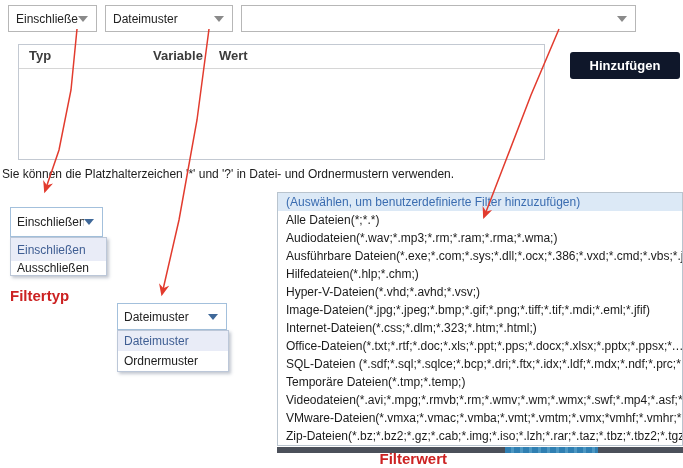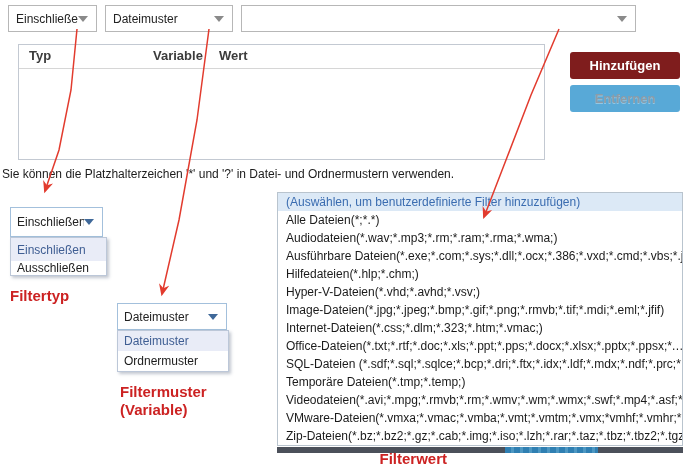--- a/index.html
+++ b/index.html
@@ -27,21 +27,21 @@
     position:relative;height:23px;border-bottom:1px solid #d6d6d6;
     font-weight:bold;color:#3c3c3c;font-size:13px;
   }
   .grid-head span{position:absolute;top:3px;}
   .gh-typ{left:10px;text-align:center;}
   .gh-var{left:109px;margin-left:25px;}
   .gh-wert{left:200px;}
   
   .btn{
     position:absolute;left:570px;width:110px;height:27px;border:none;border-radius:3px;
-    background:#7f1d1d;color:#fff;font-weight:bold;font-size:13px;
+    background:#0f172a;color:#fff;font-weight:bold;font-size:13px;
     font-family:"Liberation Sans","DejaVu Sans",sans-serif;cursor:pointer;
   }
   .btn.disabled{
     background:#58a9d7;color:#8c9ca8;text-shadow:0 1px 0 rgba(255,255,255,.35);cursor:default;
   }
   
   .hint-line{position:absolute;left:2px;top:167px;width:600px;color:#1c1c1c;}
   
   .a-combo{
     position:absolute;background:#fff;border:1px solid #a3c0dc;box-sizing:border-box;
@@ -99,21 +99,20 @@
   <div class="grid">
     <div class="grid-head">
       <span class="gh-typ">Typ</span>
       <span class="gh-var">Variable</span>
       <span class="gh-wert">Wert</span>
     </div>
     <div></div>
   </div>
 
   <button class="btn" style="top:52px;">Hinzufügen</button>
-  <button class="btn disabled" style="top:85px;">Entfernen</button>
 
   <div class="hint-line">Sie können die Platzhalterzeichen '*' und '?' in Datei- und Ordnermustern verwenden.</div>
 
   <div class="a-combo" style="left:10px;top:207px;width:93px;height:30px;">
     <span class="txt">Einschließen</span>
     <span class="tri blue"></span>
   </div>
   <div class="opt-list" style="left:10px;top:237px;width:97px;">
     <div class="opt hl" style="height:23px;">Einschließen</div>
     <div class="opt" style="height:14px;">Ausschließen</div>
@@ -121,34 +120,30 @@
   <div class="red-label" style="left:10px;top:287px;">Filtertyp</div>
 
   <div class="a-combo" style="left:117px;top:303px;width:110px;height:27px;">
     <span class="txt">Dateimuster</span>
     <span class="tri blue"></span>
   </div>
   <div class="opt-list" style="left:117px;top:330px;width:112px;">
     <div class="opt hl" style="height:20px;">Dateimuster</div>
     <div class="opt" style="height:20px;text-align:right;">Ordnermuster</div>
   </div>
-  <div class="red-label" style="left:120px;top:383px;">
-    <div>Filtermuster</div>
-    <div>(Variable)</div>
-  </div>
 
   <div class="panel">
     <div class="row hint-row">(Auswählen, um benutzerdefinierte Filter hinzuzufügen)</div>
     <div class="row">Alle Dateien(*;*.*)</div>
     <div class="row">Audiodateien(*.wav;*.mp3;*.rm;*.ram;*.rma;*.wma;)</div>
     <div class="row">Ausführbare Dateien(*.exe;*.com;*.sys;*.dll;*.ocx;*.386;*.vxd;*.cmd;*.vbs;*.j…</div>
     <div class="row">Hilfedateien(*.hlp;*.chm;)</div>
     <div class="row">Hyper-V-Dateien(*.vhd;*.avhd;*.vsv;)</div>
-    <div class="row">Image-Dateien(*.jpg;*.jpeg;*.bmp;*.gif;*.png;*.rmvb;*.tif;*.mdi;*.eml;*.jfif)</div>
-    <div class="row">Internet-Dateien(*.css;*.dlm;*.323;*.htm;*.vmac;)</div>
+    <div class="row">Image-Dateien(*.jpg;*.jpeg;*.bmp;*.gif;*.png;*.tiff;*.tif;*.mdi;*.eml;*.jfif)</div>
+    <div class="row">Internet-Dateien(*.css;*.dlm;*.323;*.htm;*.html;)</div>
     <div class="row">Office-Dateien(*.txt;*.rtf;*.doc;*.xls;*.ppt;*.pps;*.docx;*.xlsx;*.pptx;*.ppsx;*.…</div>
     <div class="row">SQL-Dateien (*.sdf;*.sql;*.sqlce;*.bcp;*.dri;*.ftx;*.idx;*.ldf;*.mdx;*.ndf;*.prc;*…</div>
     <div class="row">Temporäre Dateien(*.tmp;*.temp;)</div>
     <div class="row">Videodateien(*.avi;*.mpg;*.rmvb;*.rm;*.wmv;*.wm;*.wmx;*.swf;*.mp4;*.asf;*.…</div>
     <div class="row">VMware-Dateien(*.vmxa;*.vmac;*.vmba;*.vmt;*.vmtm;*.vmx;*vmhf;*.vmhr;*.…</div>
     <div class="row">Zip-Dateien(*.bz;*.bz2;*.gz;*.cab;*.img;*.iso;*.lzh;*.rar;*.taz;*.tbz;*.tbz2;*.tgz;*…</div>
   </div>
 
   <div class="edge-bar">
     <div class="edge-blue"></div>

